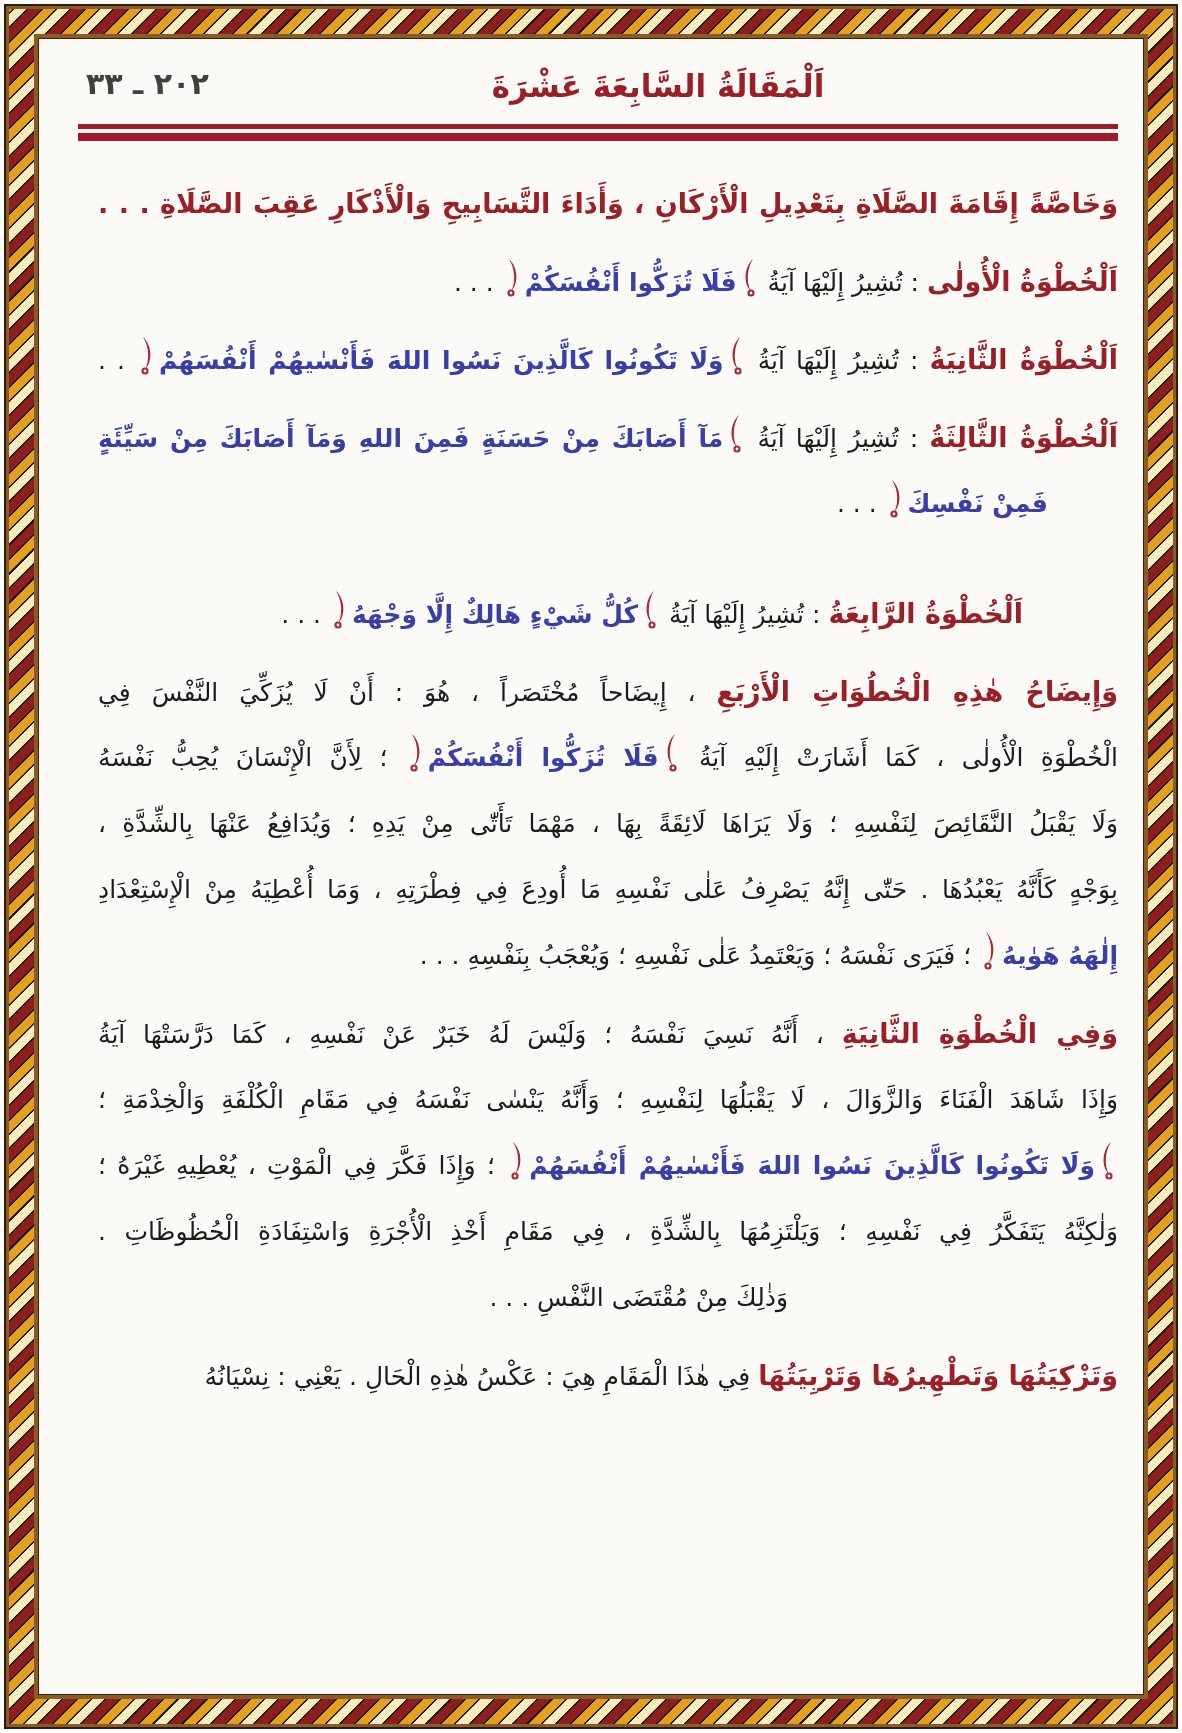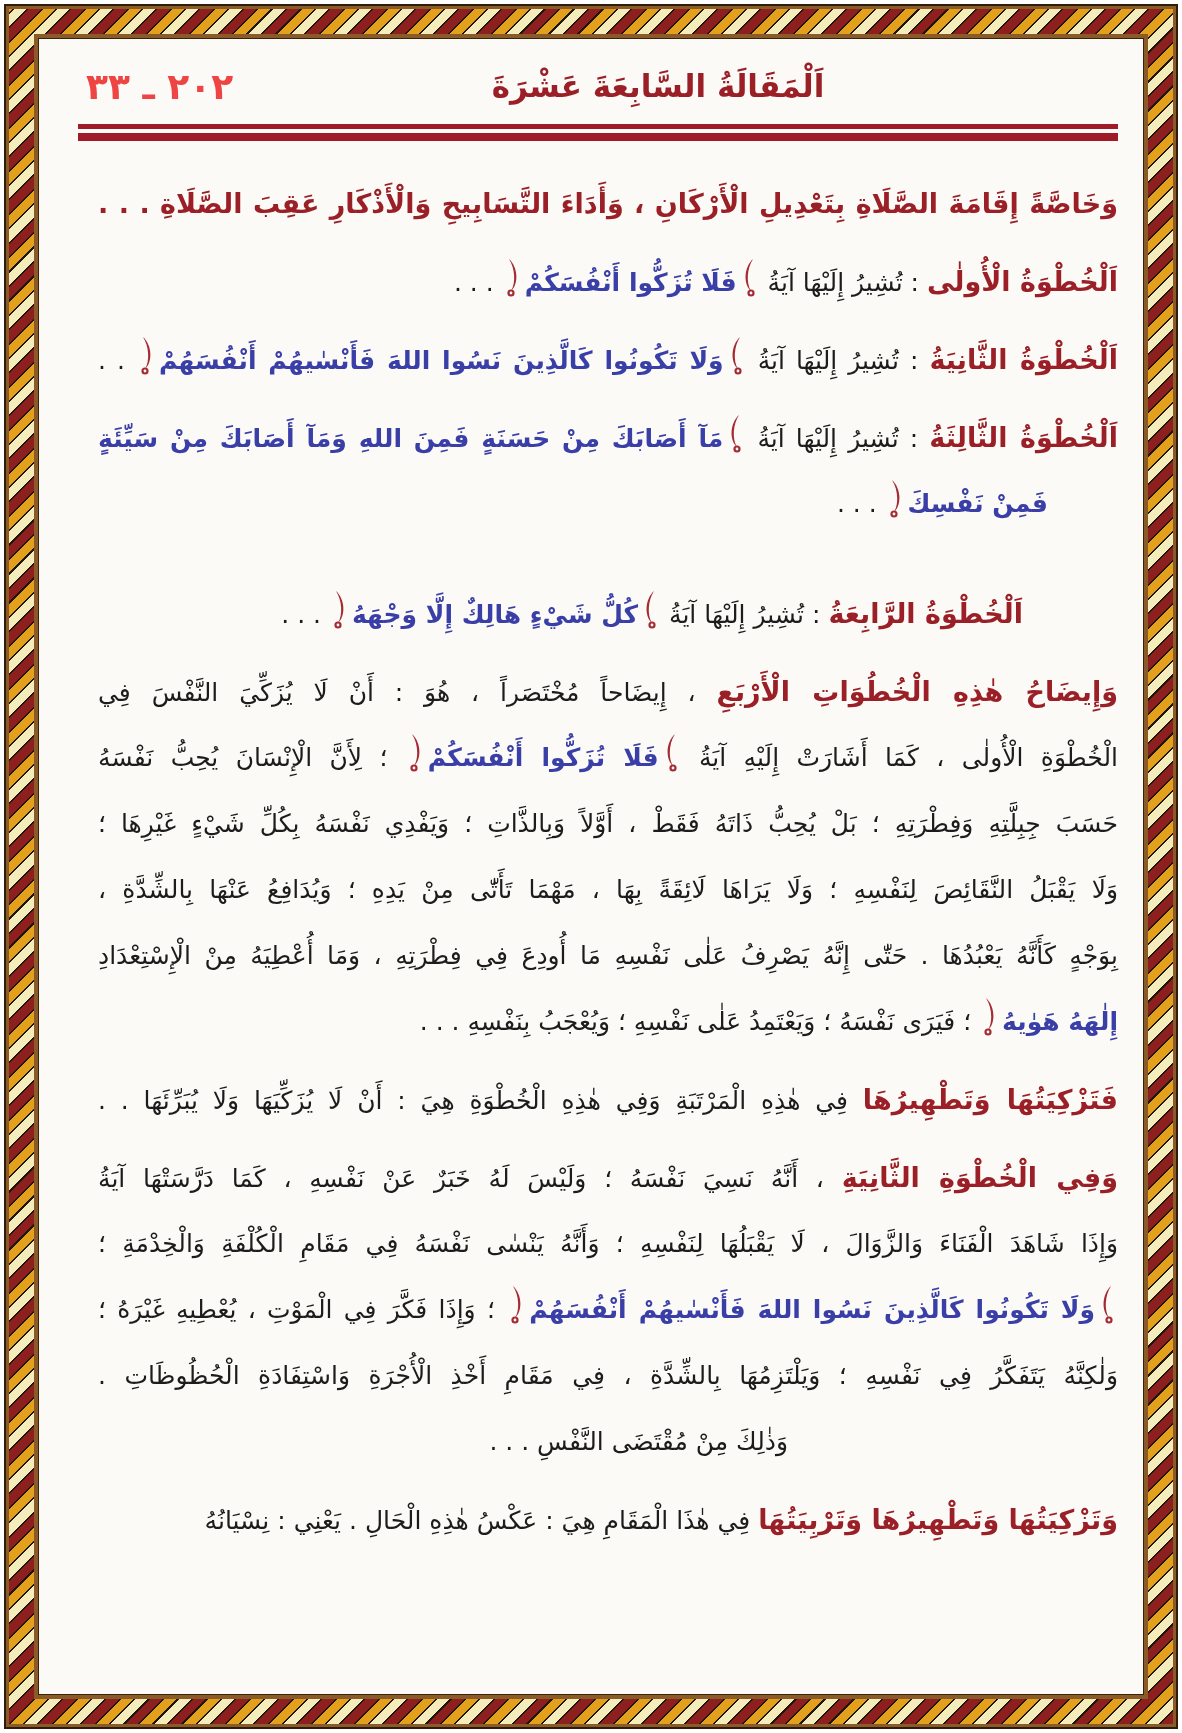--- a/index.html
+++ b/index.html
@@ -27,21 +27,21 @@
     box-shadow: inset 0 0 0 1px #3a2408;
     background: #fbfaf6;
     padding: 14px 26px 10px 40px;
     overflow: hidden;
   }
 
   
   .header { position: relative; height: 64px; }
   .page-number {
     position: absolute; left: 8px; top: 14px;
-    color: #ef4444; font-weight: bold; font-size: 36px;
+    color: #404040; font-weight: bold; font-size: 30px;
     letter-spacing: 2px;
   }
   .page-title {
     position: absolute; right: 0; left: 0; top: 16px;
     text-align: center;
     transform: translateX(60px); 
     color: #9a1f26; font-weight: bold; font-size: 31px;
   }
   .header-rule {
     height: 17px; margin-top: 8px;
@@ -128,29 +128,27 @@
           <div class="line j gap-sm"><span class="seg-red">وَإِيضَاحُ هٰذِهِ الْخُطُوَاتِ الْأَرْبَعِ</span><span class="seg-black"> ، إِيضَاحاً مُخْتَصَراً ، هُوَ : أَنْ لَا يُزَكِّيَ النَّفْسَ فِي</span></div>
           <div class="line j"><span class="seg-black">الْخُطْوَةِ الْأُولٰى ، كَمَا أَشَارَتْ إِلَيْهِ آيَةُ </span><span class="br br-open"><svg width="17" height="40" viewBox="0 0 17 40">
                 <path d="M13,1 C4,9 3,26 11,33 C6,25 7,10 13,1 Z" fill="#a52a33"></path>
                 <circle cx="11" cy="35" r="3.6" fill="#a52a33"></circle>
                 <circle cx="11" cy="35" r="1.4" fill="#fbfaf6"></circle>
               </svg></span><span class="seg-blue">فَلَا تُزَكُّوا أَنْفُسَكُمْ</span><span class="br br-close"><svg width="17" height="40" viewBox="0 0 17 40">
                 <path d="M13,1 C4,9 3,26 11,33 C6,25 7,10 13,1 Z" fill="#a52a33"></path>
                 <circle cx="11" cy="35" r="3.6" fill="#a52a33"></circle>
                 <circle cx="11" cy="35" r="1.4" fill="#fbfaf6"></circle>
               </svg></span><span class="seg-black"> ؛ لِأَنَّ الْإِنْسَانَ يُحِبُّ نَفْسَهُ</span></div>
-          <div class="line j"><span class="seg-black">حَسَبَ جِبِلَّتِهِ وَفِطْرَتِهِ ؛ بَلْ يُحِبُّ ذَاتَهُ فَقَطْ ، أَوَّلاً وَبِالذَّاتِ ؛ وَيَفْدِي نَفْسَهُ بِكُلِّ شَيْءٍ غَيْرِهَا ؛</span></div>
           <div class="line j"><span class="seg-black">وَلَا يَقْبَلُ النَّقَائِصَ لِنَفْسِهِ ؛ وَلَا يَرَاهَا لَائِقَةً بِهَا ، مَهْمَا تَأَتّٰى مِنْ يَدِهِ ؛ وَيُدَافِعُ عَنْهَا بِالشِّدَّةِ ،</span></div>
           <div class="line j"><span class="seg-black">بِوَجْهٍ كَأَنَّهُ يَعْبُدُهَا . حَتّٰى إِنَّهُ يَصْرِفُ عَلٰى نَفْسِهِ مَا أُودِعَ فِي فِطْرَتِهِ ، وَمَا أُعْطِيَهُ مِنْ الْإِسْتِعْدَادِ</span></div>
           <div class="line"><span class="seg-blue">إِلٰهَهُ هَوٰيهُ</span><span class="br br-close"><svg width="17" height="40" viewBox="0 0 17 40">
                 <path d="M13,1 C4,9 3,26 11,33 C6,25 7,10 13,1 Z" fill="#a52a33"></path>
                 <circle cx="11" cy="35" r="3.6" fill="#a52a33"></circle>
                 <circle cx="11" cy="35" r="1.4" fill="#fbfaf6"></circle>
               </svg></span><span class="seg-black"> ؛ فَيَرَى نَفْسَهُ ؛ وَيَعْتَمِدُ عَلٰى نَفْسِهِ ؛ وَيُعْجَبُ بِنَفْسِهِ . . .</span></div>
-          <div class="line j gap-sm"><span class="seg-red">فَتَزْكِيَتُهَا وَتَطْهِيرُهَا</span><span class="seg-black"> فِي هٰذِهِ الْمَرْتَبَةِ وَفِي هٰذِهِ الْخُطْوَةِ هِيَ : أَنْ لَا يُزَكِّيَهَا وَلَا يُبَرِّئَهَا . .</span></div>
           <div class="line j gap-sm"><span class="seg-red">وَفِي الْخُطْوَةِ الثَّانِيَةِ</span><span class="seg-black"> ، أَنَّهُ نَسِيَ نَفْسَهُ ؛ وَلَيْسَ لَهُ خَبَرٌ عَنْ نَفْسِهِ ، كَمَا دَرَّسَتْهَا آيَةُ</span></div>
           <div class="line j"><span class="seg-black">وَإِذَا شَاهَدَ الْفَنَاءَ وَالزَّوَالَ ، لَا يَقْبَلُهَا لِنَفْسِهِ ؛ وَأَنَّهُ يَنْسٰى نَفْسَهُ فِي مَقَامِ الْكُلْفَةِ وَالْخِدْمَةِ ؛</span></div>
           <div class="line j"><span class="br br-open"><svg width="17" height="40" viewBox="0 0 17 40">
                 <path d="M13,1 C4,9 3,26 11,33 C6,25 7,10 13,1 Z" fill="#a52a33"></path>
                 <circle cx="11" cy="35" r="3.6" fill="#a52a33"></circle>
                 <circle cx="11" cy="35" r="1.4" fill="#fbfaf6"></circle>
               </svg></span><span class="seg-blue">وَلَا تَكُونُوا كَالَّذِينَ نَسُوا اللهَ فَأَنْسٰيهُمْ أَنْفُسَهُمْ</span><span class="br br-close"><svg width="17" height="40" viewBox="0 0 17 40">
                 <path d="M13,1 C4,9 3,26 11,33 C6,25 7,10 13,1 Z" fill="#a52a33"></path>
                 <circle cx="11" cy="35" r="3.6" fill="#a52a33"></circle>
                 <circle cx="11" cy="35" r="1.4" fill="#fbfaf6"></circle>

